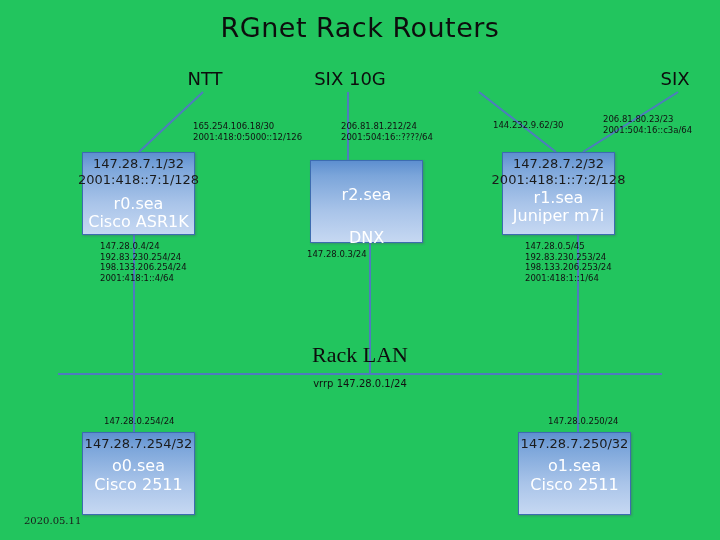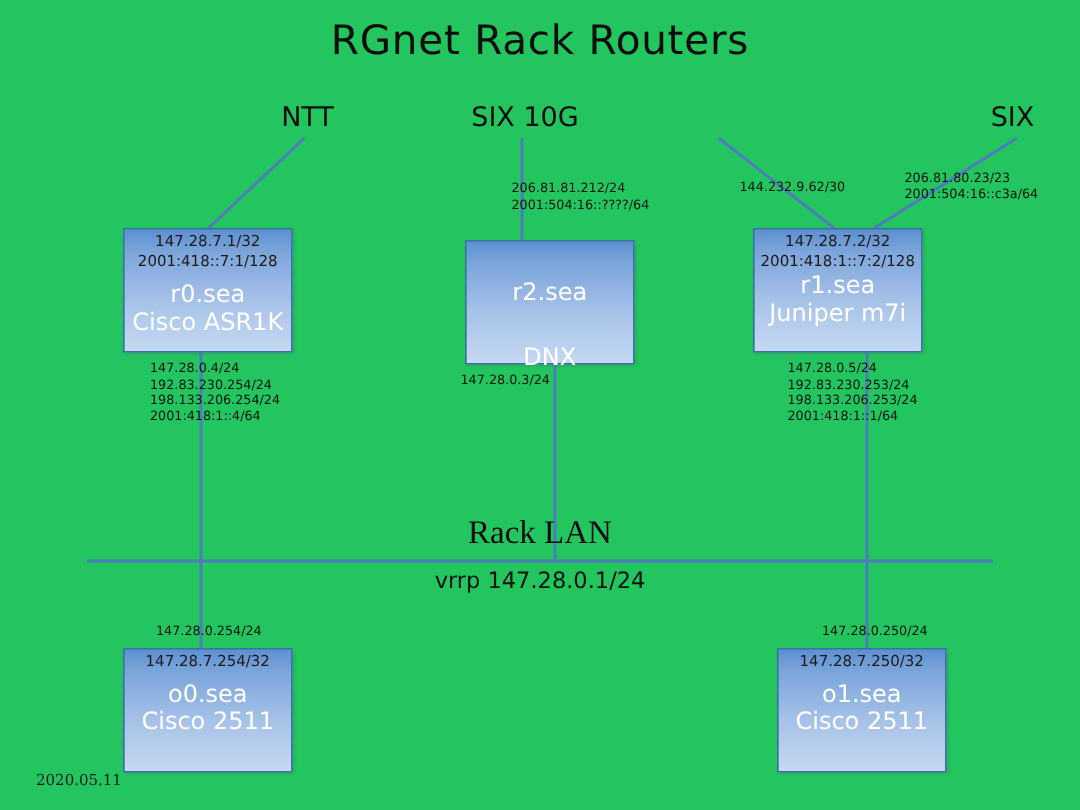--- a/index.html
+++ b/index.html
@@ -55,21 +55,21 @@
     box-sizing: border-box;
     border: 1px solid #3d6cb0;
     background: linear-gradient(to bottom, #5d8fd0 0%, #7ba5da 18%, #a9c4e9 62%, #c6d8f2 100%);
     box-shadow: 1px 1px 2px rgba(80, 90, 110, 0.45);
     display: flex;
     flex-direction: column;
     align-items: center;
     color: #ffffff;
   }
   .node-addr {
-    font-size: 10px;
+    font-size: 13px;
     color: #1b1b1b;
     line-height: 1.25;
     text-align: center;
     margin-top: 3px;
     white-space: nowrap;
   }
   .node-name {
     font-size: 16px;
     color: #ffffff;
     text-align: center;
@@ -102,21 +102,21 @@
     color: #0d0d0d;
     white-space: nowrap;
     font-family: Liberation Serif, serif;
   }
   .lan-vrrp {
     position: absolute;
     left: 0;
     top: 378px;
     width: 720px;
     text-align: center;
-    font-size: 15px;
+    font-size: 10px;
     color: #111111;
     white-space: nowrap;
   }
   .datestamp {
     position: absolute;
     left: 24px;
     top: 515px;
     font-family: "DejaVu Serif", "Liberation Serif", serif;
     font-size: 10px;
     color: #1a1a1a;
@@ -150,20 +150,24 @@
 
     <line x1="578" y1="374" x2="578" y2="452" stroke="#4f7bbf" stroke-width="2"></line>
   </svg>
 
   <div class="title">RGnet Rack Routers</div>
 
   <div class="peer-label" style="left:170px; top:68px; width:70px;">NTT</div>
   <div class="peer-label" style="left:305px; top:68px; width:90px;">SIX 10G</div>
   <div class="peer-label" style="left:645px; top:68px; width:60px;">SIX</div>
 
+  <div class="wire-label left" style="left:193px; top:121px;">
+    <div>165.254.106.18/30</div>
+    <div>2001:418:0:5000::12/126</div>
+  </div>
 
   <div class="wire-label left" style="left:341px; top:121px;">
     <div>206.81.81.212/24</div>
     <div>2001:504:16::????/64</div>
   </div>
 
   <div class="wire-label left" style="left:493px; top:120px;">
     <div>144.232.9.62/30</div>
   </div>
 
@@ -201,21 +205,21 @@
     <div>192.83.230.254/24</div>
     <div>198.133.206.254/24</div>
     <div>2001:418:1::4/64</div>
   </div>
 
   <div class="wire-label left" style="left:307px; top:249px;">
     <div>147.28.0.3/24</div>
   </div>
 
   <div class="wire-label left" style="left:525px; top:241px;">
-    <div>147.28.0.5/24</div>
+    <div>147.28.0.5/45</div>
     <div>192.83.230.253/24</div>
     <div>198.133.206.253/24</div>
     <div>2001:418:1::1/64</div>
   </div>
 
   <div class="lan-title">Rack LAN</div>
   <div class="lan-vrrp">vrrp 147.28.0.1/24</div>
 
   <div class="wire-label left" style="left:104px; top:416px;">
     <div>147.28.0.254/24</div>

